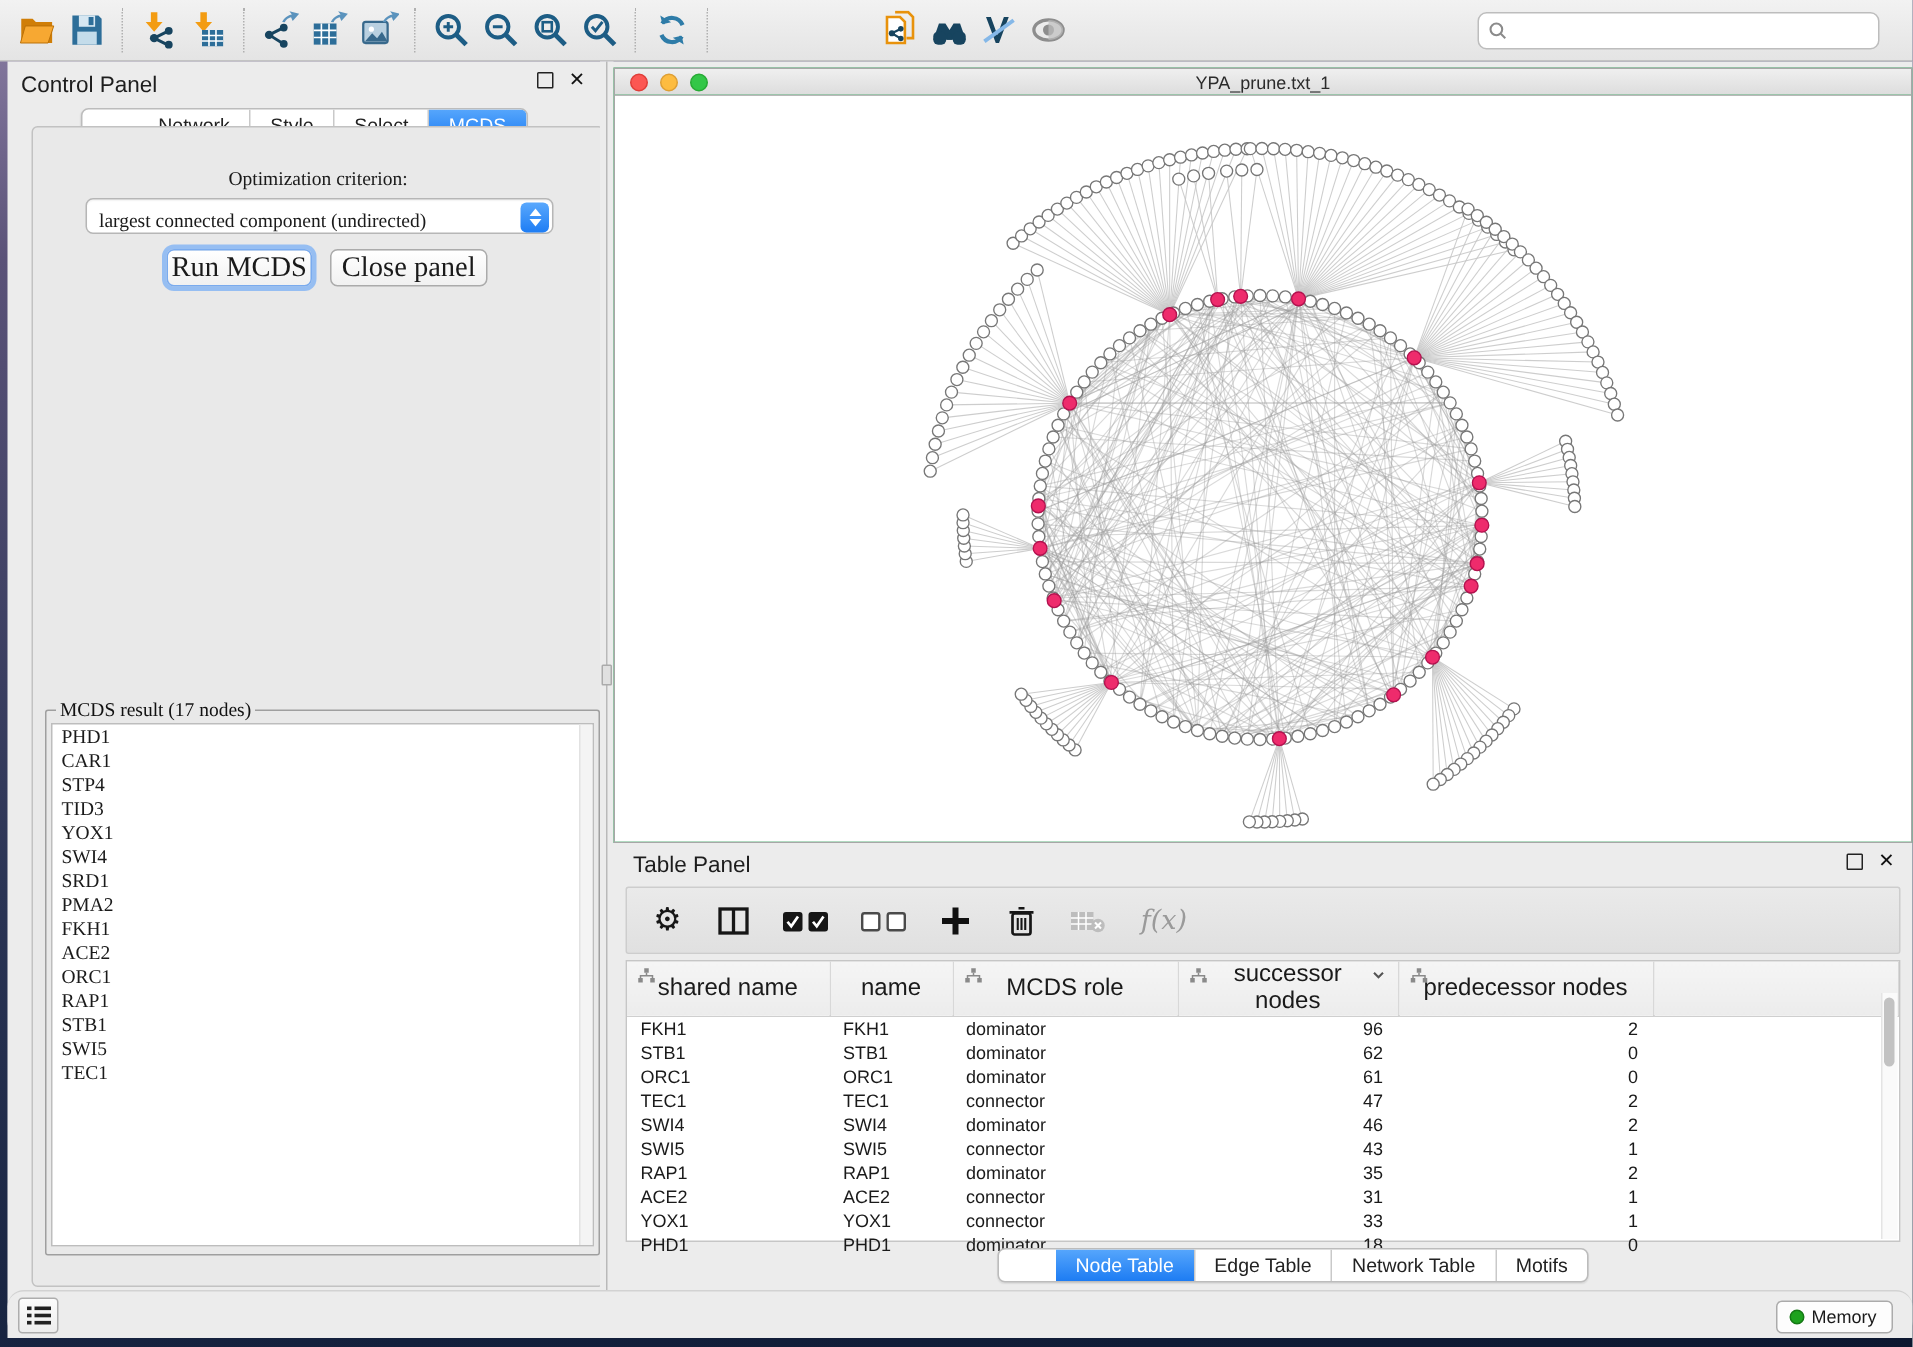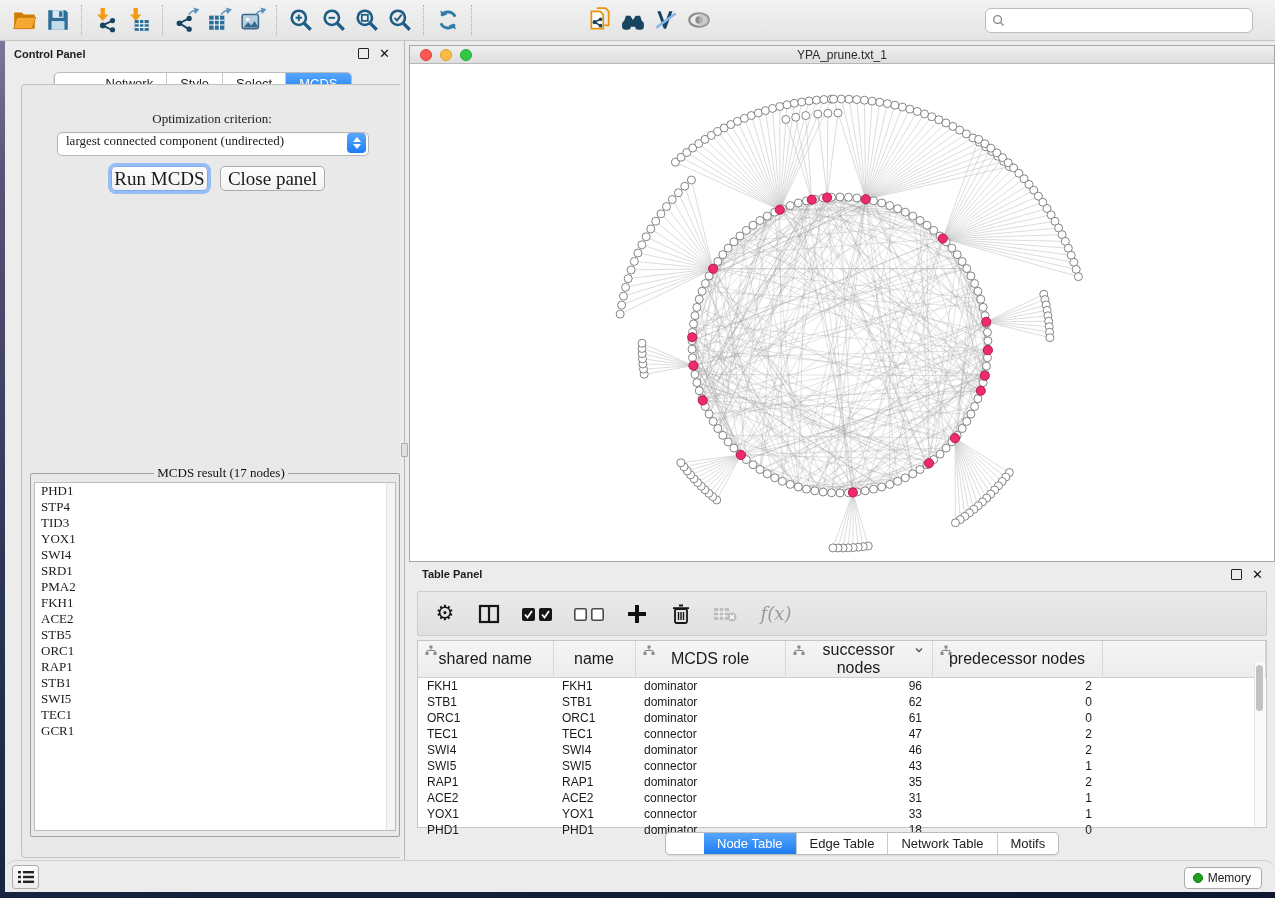--- a/index.html
+++ b/index.html
@@ -21,51 +21,51 @@
     margin-left:auto; margin-right:22px; width:268px; height:25px; background:#fff;
     border:1px solid #bdbdbd; border-radius:6px; display:flex; align-items:center; padding:0 6px;
   }
   #search-wrap svg { flex:0 0 auto; margin-right:4px; }
   #search-input { border:none; outline:none; flex:1; font-size:12px; font-family:"Liberation Sans",sans-serif; background:transparent; }
 
   #app { position:absolute; left:5px; top:41px; width:1270px; height:851px; background:#ececec; }
 
   
   #control-panel { position:absolute; left:0; top:0; width:395px; height:819px; }
-  .panel-title { position:absolute; left:9px; top:7px; font-size:11px; color:#1d1d1d;font-weight:bold; }
+  .panel-title { position:absolute; left:9px; top:7px; font-size:15px; color:#1d1d1d; }
   .win-btns { position:absolute; top:7px; display:flex; gap:10px; align-items:center; }
   #control-panel .win-btns { right:10px; }
   .float-btn { width:11px; height:11px; border:1.6px solid #222; border-radius:1px; }
   .close-btn { font-size:13px; font-weight:bold; color:#111; line-height:11px; font-family:"DejaVu Sans",sans-serif; }
   .segbar { display:flex; background:#fff; border:1px solid #bcbcbc; border-radius:5px; overflow:hidden;
             box-shadow:0 1px 1px rgba(0,0,0,.08); height:23px;padding-left:38px; }
   .seg { padding:3px 13px; font-size:13px; color:#222; border-right:1px solid #c9c9c9; display:flex; align-items:center; }
   .seg:last-child { border-right:none; }
   .seg.active { background:linear-gradient(#56a6fc,#1d7cf3); color:#fff; }
   #cp-tabs { position:absolute; top:31px; left:50%; transform:translateX(-50%); }
   #cp-content { position:absolute; left:16px; top:43px; width:382px; height:774px;
                 background:#e9e9e9; border:1px solid #c2c2c2; border-radius:4px;font-family:Liberation Serif, serif; }
   #opt-label { position:absolute; top:26px; width:100%; text-align:center; font-size:13px; }
   #combo { position:absolute; top:47px; left:35px; width:312px; height:24px; background:#fff;
-           border:1px solid #b6b6b6; border-radius:5px; display:flex; align-items:flex-start;
+           border:1px solid #b6b6b6; border-radius:5px; display:flex; align-items:flex-end;
            box-shadow:inset 0 1px 1px rgba(0,0,0,.05);gap:48px; }
   #combo .combo-text { flex:1; padding-left:8px; font-size:13px; white-space:nowrap; overflow:hidden; }
   #combo .stepper { width:19px; height:20px; margin-right:2px; border-radius:4px;
            background:linear-gradient(#59a8fd,#1e7df4); display:flex; flex-direction:column;
            align-items:center; justify-content:center; gap:2px; }
   .tri-up { width:0; height:0; border-left:4px solid transparent; border-right:4px solid transparent; border-bottom:5px solid #fff; }
   .tri-dn { width:0; height:0; border-left:4px solid transparent; border-right:4px solid transparent; border-top:5px solid #fff; }
   .cp-btn { position:absolute; top:81px; height:25px; background:linear-gradient(#ffffff,#f1f1f1);
             border:1px solid #ababab; border-radius:5px; font-size:19px; display:flex;
             align-items:center; justify-content:center; }
   #run-btn { left:89px; width:97px; border-color:#7aabee; box-shadow:0 0 0 3px rgba(82,155,250,.55); }
   #closepanel-btn { left:198px; width:105px; }
   #mcds-fieldset { position:absolute; left:8px; top:380px; width:370px; height:372px;
                    border:1px solid #9f9f9f; border-radius:2px; }
-  #mcds-fieldset legend { margin-left:6px; padding:0 3px; font-size:13px; color:#111;text-align:center; }
+  #mcds-fieldset legend { margin-left:6px; padding:0 3px; font-size:13px; color:#111; }
   #mcds-list { position:absolute; left:3px; right:3px; top:1px; bottom:5px; background:#fff;
                border:1px solid #bdbdbd; overflow:hidden; }
   .mcds-item { height:16px; line-height:16px; padding-left:6px; font-size:13px; }
   #mcds-scroll { position:absolute; right:0; top:0; bottom:0; width:9px; background:#f4f4f4; border-left:1px solid #e2e2e2; }
 
   
   #v-splitter { position:absolute; left:395px; top:0; width:9px; height:819px; background:#ececec; }
   #v-splitter .line { position:absolute; left:4px; top:0; bottom:0; width:1px; background:#b9b9b9; }
   #v-splitter .grip { position:absolute; left:1px; top:402px; width:7px; height:14px;
                       background:#e0e0e0; border:1px solid #ababab; border-radius:1px; }
@@ -292,35 +292,34 @@
             <span class="tri-up"></span>
             <span class="tri-dn"></span>
           </span>
       </div>
       <div class="cp-btn" id="run-btn">Run MCDS</div>
       <div class="cp-btn" id="closepanel-btn">Close panel</div>
       <fieldset id="mcds-fieldset">
         <legend>MCDS result (17 nodes)</legend>
         <div id="mcds-list">
           <div class="mcds-item">PHD1</div>
+            <div class="mcds-item">CAR1</div>
             <div class="mcds-item">STP4</div>
             <div class="mcds-item">TID3</div>
             <div class="mcds-item">YOX1</div>
             <div class="mcds-item">SWI4</div>
             <div class="mcds-item">SRD1</div>
             <div class="mcds-item">PMA2</div>
             <div class="mcds-item">FKH1</div>
             <div class="mcds-item">ACE2</div>
-            <div class="mcds-item">STB5</div>
             <div class="mcds-item">ORC1</div>
             <div class="mcds-item">RAP1</div>
             <div class="mcds-item">STB1</div>
             <div class="mcds-item">SWI5</div>
             <div class="mcds-item">TEC1</div>
-            <div class="mcds-item">GCR1</div>
             <div id="mcds-scroll"></div>
         </div>
       </fieldset>
     </div>
   </section>
 
   <div id="v-splitter">
     <div class="line"></div>
       <div class="grip"></div>
   </div>

